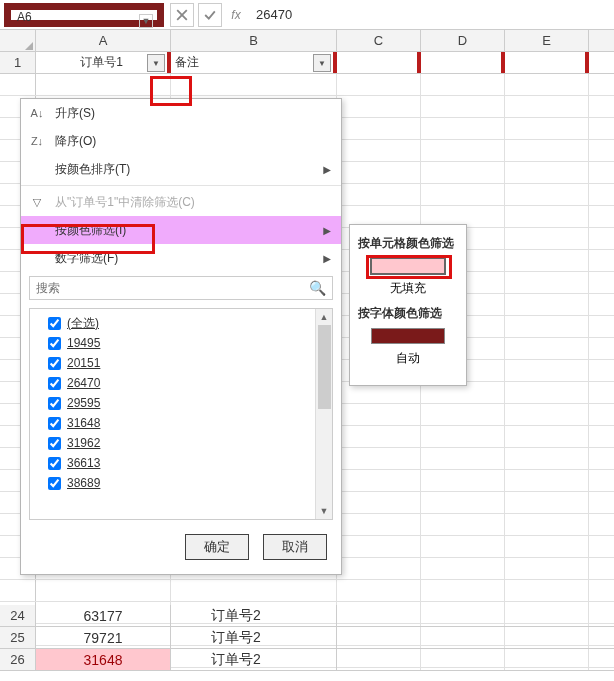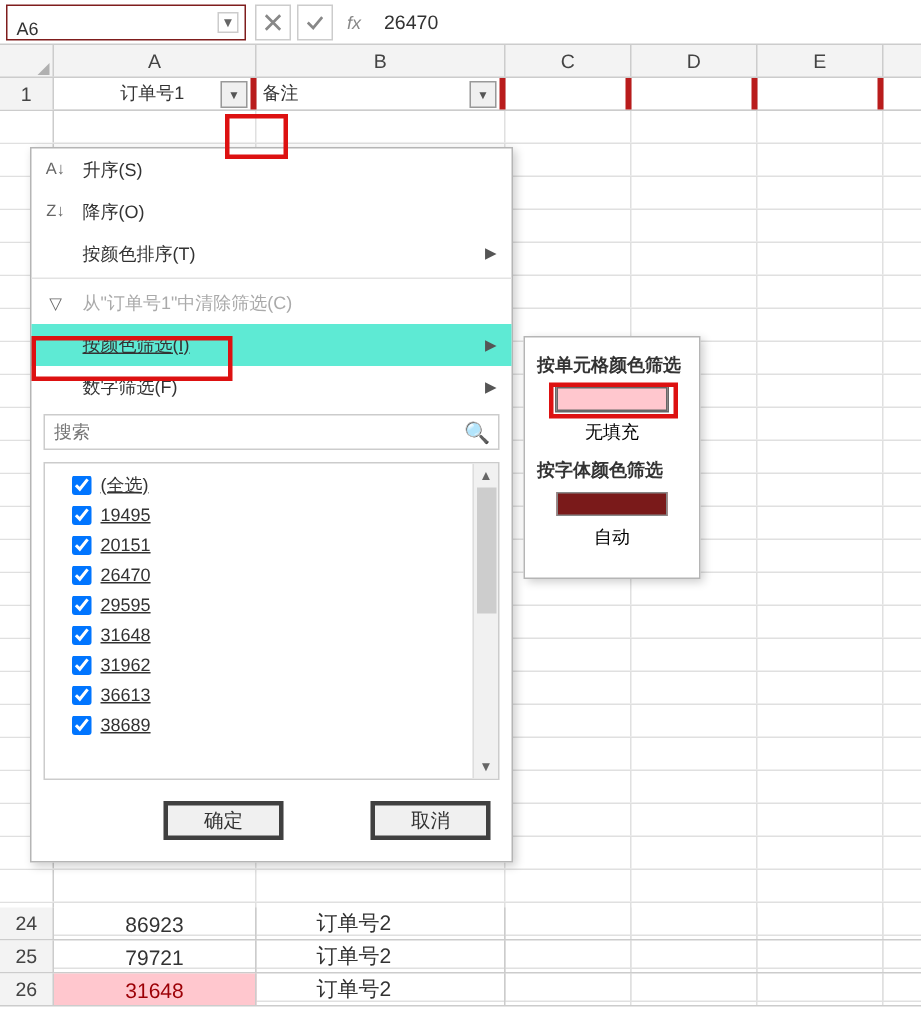--- a/index.html
+++ b/index.html
@@ -1,19 +1,19 @@
 <!DOCTYPE html>
 <html><head>
 <meta charset="utf-8">
 <style>
   * { box-sizing: border-box; margin: 0; padding: 0; font-family: "Microsoft YaHei", Arial, sans-serif; font-size: 12px; }
   body { background: #fff; width: 614px; height: 681px; position: relative; overflow: hidden; color: #333; }
   
   .fbar { display:flex; align-items:center; height:30px; border-bottom:1px solid #ccc; }
-  .namebox { width:160px; height:24px; margin:19px 4px; border:1px solid #7f1d1d; background:#fff; display:flex; align-items:flex-end; padding:0 6px; position:relative; }
+  .namebox { width:160px; height:24px; margin:19px 4px; border:7px solid #7f1d1d; background:#fff; display:flex; align-items:flex-start; padding:0 6px; position:relative; }
   .namebox .dd { position:absolute; right:4px; top:4px; width:14px; height:14px; border:1px solid #ccc; display:flex; align-items:center; justify-content:center; font-size:9px; color:#666; }
   .fxbtn { width:24px; height:24px; border:1px solid #ccc; margin:3px 2px; display:flex; align-items:center; justify-content:center; color:#666; }
   .fxbtn svg { width:12px; height:12px; }
   .fxlabel { width:24px; text-align:center; font-style:italic; color:#888; }
   .fxval { flex:1; padding:0 8px; font-size:13px; }
   
   .colhdr { display:flex; height:22px; border-bottom:1px solid #ccc; background:#f3f3f3; }
   .colhdr .rowbox { width:36px; border-right:1px solid #ccc; position:relative; }
   .colhdr .rowbox::after { content:""; position:absolute; right:2px; bottom:1px; width:0; height:0; border-left:8px solid transparent; border-bottom:8px solid #b0b0b0; }
   .colhdr .col { border-right:1px solid #ccc; display:flex; align-items:center; justify-content:center; color:#444; font-size:13px; }
@@ -26,37 +26,37 @@
   .cellB1 { width:166px; padding-left:4px; }
   .filterbtn { position:absolute; right:2px; top:2px; width:18px; height:18px; border:1px solid #999; background:#f0f0f0; display:flex; align-items:center; justify-content:center; font-size:8px; color:#555; }
   .redbox { position:absolute; border:3px solid #d11; pointer-events:none; }
   .redbox.a1btn { left:150px; top:76px; width:42px; height:30px; }
   .redbox.filtercolor { left:21px; top:224px; width:134px; height:30px; }
   .redbox.pinkcell { left:366px; top:255px; width:86px; height:24px; }
   
   .menu { position:absolute; left:20px; top:98px; width:322px; background:#fff; border:1px solid #b5b5b5; box-shadow:2px 2px 6px rgba(0,0,0,.2); }
   .mitem { display:flex; align-items:center; height:28px; padding-left:34px; position:relative; font-size:13px; color:#333; }
   .mitem.dis { color:#aaa; }
-  .mitem.hover { background:#5eead4;text-decoration:underline; }
+  .mitem.hover { background:#f0abfc; }
   .mitem .arrow { position:absolute; right:10px; font-size:10px; color:#555; }
   .micon { position:absolute; left:6px; width:20px; text-align:center; font-size:11px; color:#666; }
   .msep { height:1px; background:#e3e3e3; margin:2px 0; }
   .searchwrap { padding:4px 8px; position:relative; }
   .searchbox { width:100%; height:24px; border:1px solid #ccc; padding:0 24px 0 6px; font-size:12px; }
   .searchicon { position:absolute; right:14px; top:8px; color:#e8a23a; font-size:14px; }
   .listwrap { margin:4px 8px; border:1px solid #ccc; height:212px; overflow:hidden; position:relative; }
   .listinner { padding:4px 2px; }
   .chkrow { display:flex; align-items:center; height:20px; padding-left:16px; font-size:13px;text-decoration:underline; }
   .chkrow input { margin-right:6px; width:13px; height:13px; }
   .listwrap .sbar { position:absolute; right:0; top:0; width:17px; height:100%; background:#f1f1f1; border-left:1px solid #ddd; }
   .sbar .sup, .sbar .sdn { height:16px; display:flex; align-items:center; justify-content:center; font-size:9px; color:#666; }
   .sbar .sdn { position:absolute; bottom:0; width:100%; }
   .sbar .thumb { position:absolute; top:16px; left:2px; width:13px; height:84px; background:#cdcdcd; }
   .btnrow { display:flex; justify-content:flex-end; gap:14px; padding:10px 14px 14px; }
-  .btn { width:80px; height:26px; border:3px solid #404040; background:#f0f0f0; font-size:13px; display:flex; align-items:center; justify-content:center;margin-left:44px; }
+  .btn { width:64px; height:26px; border:1px solid #404040; background:#f0f0f0; font-size:13px; display:flex; align-items:center; justify-content:center; }
 
   
   .submenu { position:absolute; left:349px; top:224px; width:118px; background:#fff; border:1px solid #b5b5b5; box-shadow:2px 2px 6px rgba(0,0,0,.2); padding:6px 6px 10px; font-size:12px; }
   .submenu .hdr { font-weight:bold; margin:4px 0 6px 2px; }
   .swatch { width:74px; height:16px; margin:2px auto 6px; border:1px solid #888; }
   .swatch.pink { background:#ffc7ce; border:1px solid #666; outline:1px solid #666; }
   .swatch.dark { background:#7a1a1a; }
   .sublabel { text-align:center; margin-bottom:8px; color:#000000; }
 
   
@@ -435,21 +435,21 @@
   <div class="swatch pink"></div>
   <div class="sublabel">无填充</div>
   <div class="hdr">按字体颜色筛选</div>
   <div class="swatch dark"></div>
   <div class="sublabel">自动</div>
 </div>
 
 <div class="bottomrows" id="bottomrows">
     <div class="drow">
       <div class="rnum">24</div>
-      <div class="dA">86923</div>
+      <div class="dA">63177</div>
       <div class="dB">订单号2</div>
       <div class="dc"></div>
       <div class="dc"></div>
       <div class="dc"></div>
     </div>
     <div class="drow">
       <div class="rnum">25</div>
       <div class="dA">79721</div>
       <div class="dB">订单号2</div>
       <div class="dc"></div>

